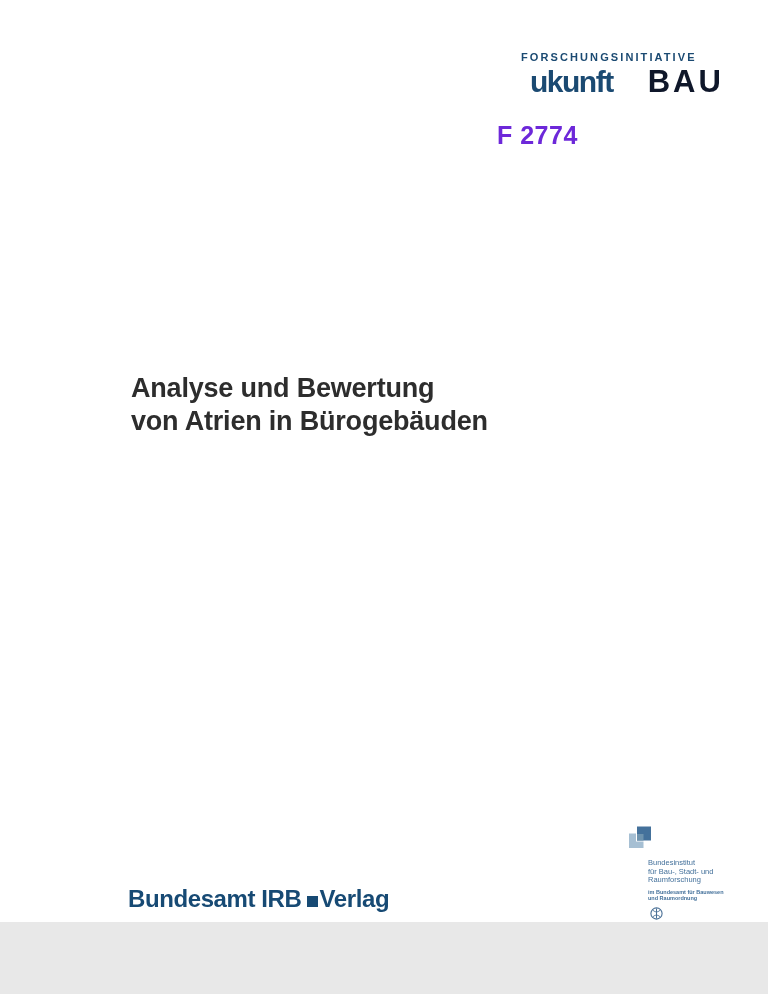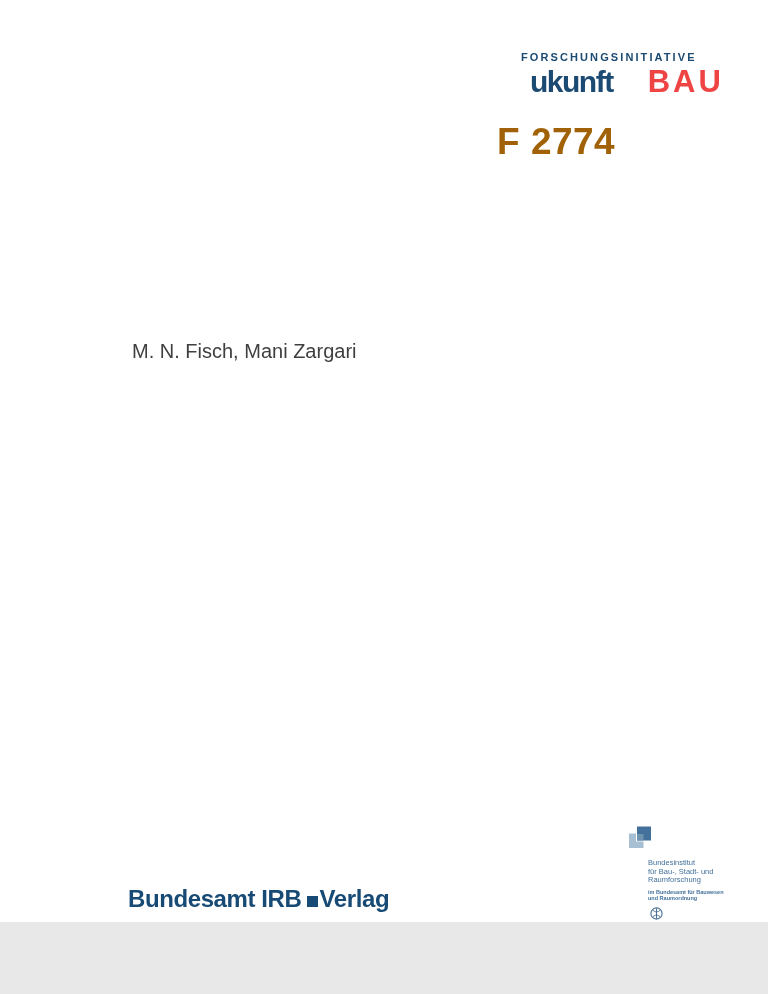--- a/index.html
+++ b/index.html
@@ -20,26 +20,26 @@
     white-space:nowrap;
   }
   .brand-main{display:flex;align-items:flex-end;margin-top:1px;gap:28px;}
   .z-icon{width:26px;height:33px;display:block;}
   .zukunft{
     font-size:30px;font-weight:bold;line-height:1;
     letter-spacing:-1.5px;color:#1B4A72;
   }
   .bau{
     font-size:31px;font-weight:bold;line-height:1;
-    letter-spacing:3px;color:#ef4444;margin-left:7px;
+    letter-spacing:3px;color:#0f172a;margin-left:7px;
   }
   
   .report-code{
     position:absolute;left:497px;top:121px;
-    font-size:37px;font-weight:bold;color:#a16207;
+    font-size:25px;font-weight:bold;color:#6d28d9;
     letter-spacing:0.5px;
   }
   
   .authors{
     position:absolute;left:132px;top:340px;
     font-size:20px;color:#3F3F3F;line-height:1.1;
   }
   .title{
     position:absolute;left:131px;top:372px;margin:0;
     font-size:27px;font-weight:bold;color:#2D2D2D;
@@ -84,21 +84,24 @@
         <rect x="7" y="5" width="19" height="7" fill="#1B4A72"></rect>
         <polygon points="0.5,0.5 13.5,4.5 4.5,13.5" fill="#1B4A72"></polygon>
       </svg>
       <span class="zukunft">ukunft</span>
       <span class="bau">BAU</span>
     </div>
   </header>
 
   <div class="report-code">F 2774</div>
 
-  <div class="authors">M. N. Fisch, Mani Zargari</div>
+  <h1 class="title">
+    <div>Analyse und Bewertung</div>
+    <div>von Atrien in Bürogebäuden</div>
+  </h1>
 
   <div class="institute">
     <svg class="squares-icon" viewBox="0 0 24 24" aria-hidden="true">
       <rect x="0" y="7.5" width="14.5" height="14.5" fill="#A6BFD3"></rect>
       <rect x="7.5" y="0" width="15" height="15" stroke="#ffffff" stroke-width="1" fill="#44719B"></rect>
       <rect x="8" y="8" width="6.5" height="6.5" fill="#6E93AE"></rect>
     </svg>
     <div class="inst-name">
       <div>Bundesinstitut</div>
       <div>für Bau-, Stadt- und</div>

